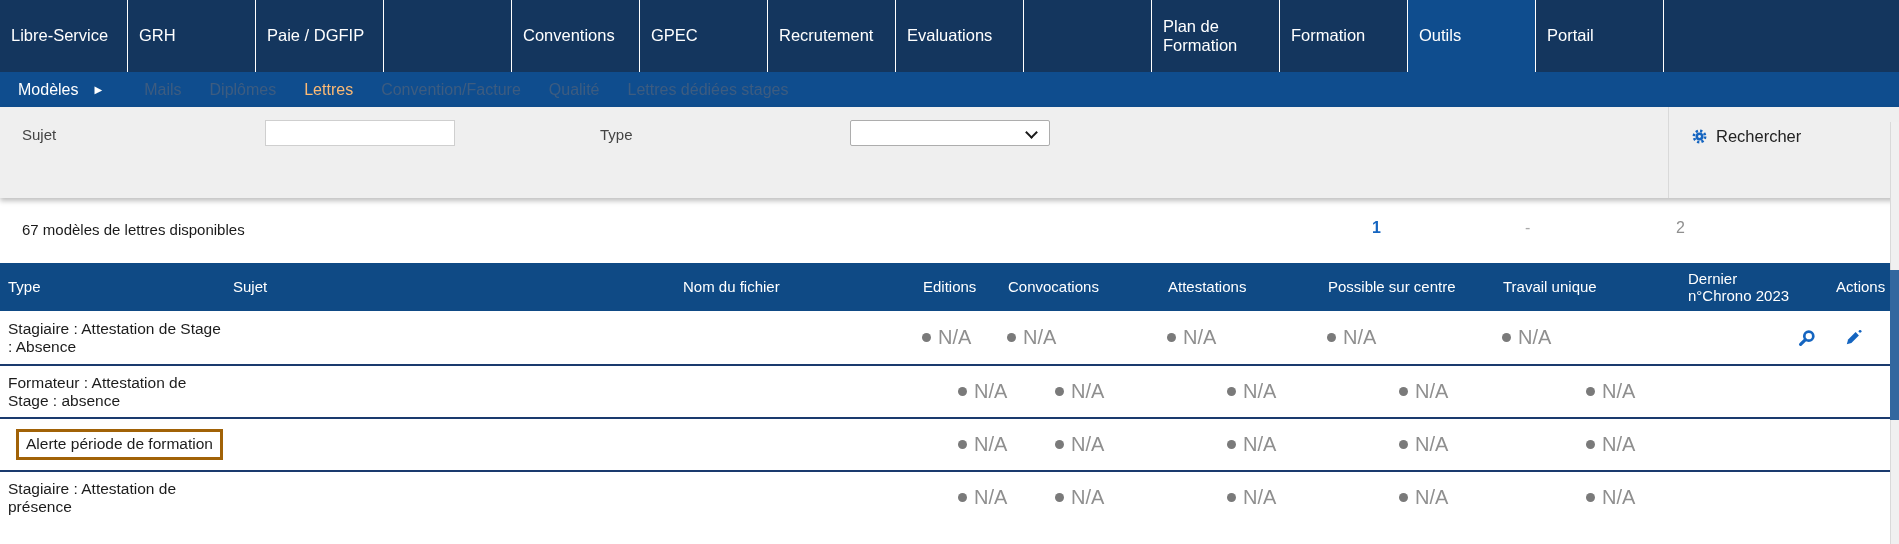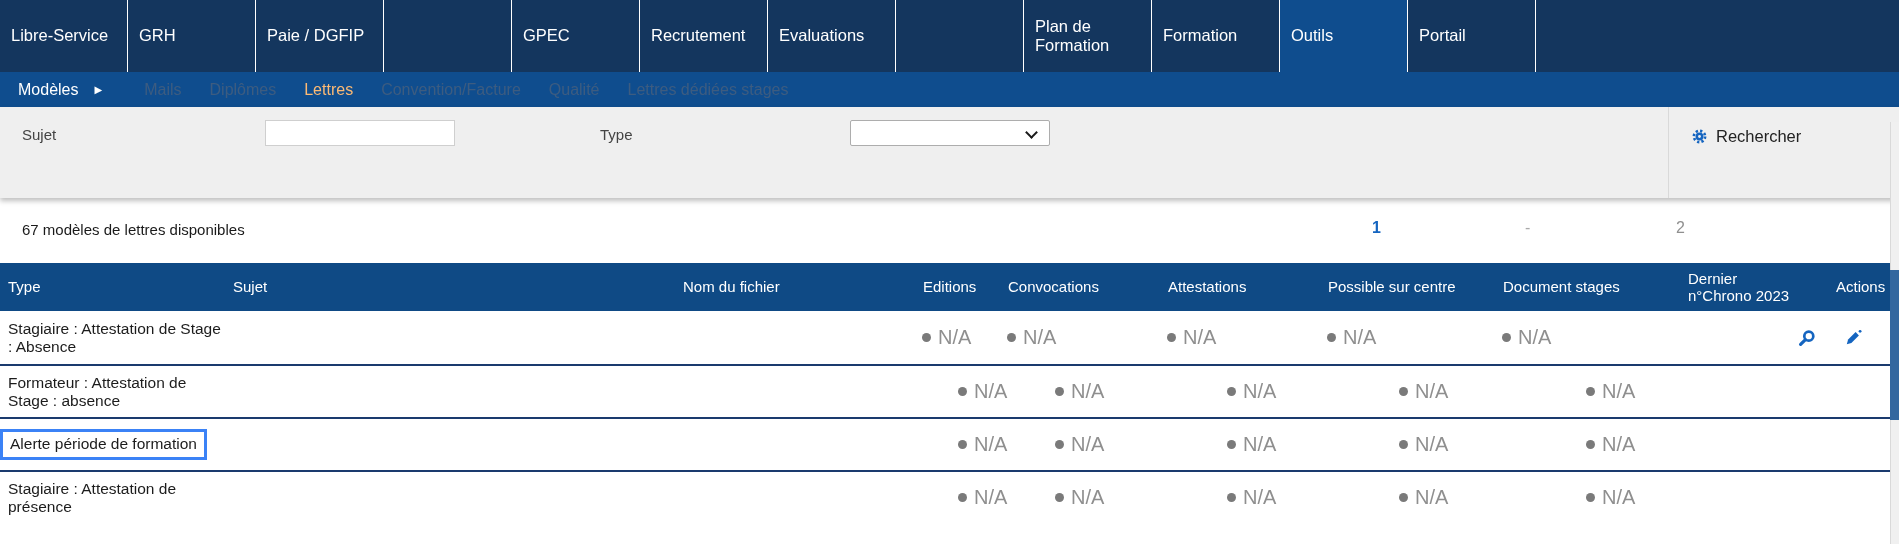--- a/index.html
+++ b/index.html
@@ -90,21 +90,21 @@
   .trow { display:flex; height:53px; align-items:center; font-size:15.5px; color:#1c1c1c; background:#fff; }
   .trow + .trow { border-top:2px solid #1a3a6e;gap:12px; }
   .cell-type { padding-left:8px; }
   .na-cell { display:flex; align-items:center; gap:7px; padding-left:7px; }
   .na-dot { width:9px; height:9px; border-radius:50%; background:#7a7a7a; flex:0 0 9px; }
   .na-txt { color:#8f8f8f; font-size:20px; }
   .actions-cell { display:flex; align-items:center; gap:28px; padding-left:8px; }
   .icon-btn { display:inline-flex; cursor:pointer; }
 
   .red-box {
-    display:inline-block; border:3px solid #3b82f6; padding:3px 7px 4px 7px; margin-left:0;
+    display:inline-block; border:3px solid #a16207; padding:3px 7px 4px 7px; margin-left:16px;
   }
   .red-box-icon {
     display:inline-flex; border:3px solid #e3181b; padding:5px 9px;
     margin:-8px 0 -8px -12px;
   }
 
   
   .scroll-track {
     position:absolute; right:0; top:122px; width:9px; height:422px;
     background:#f0f0f0; border-left:1px solid #d9d9d9; z-index:9;
@@ -119,20 +119,23 @@
       <span>Libre-Service</span>
     </div>
   <div class="tab">
       <span>GRH</span>
     </div>
   <div class="tab">
       <span>Paie / DGFIP</span>
     </div>
   <div class="tab spacer">
       <span></span>
+    </div>
+  <div class="tab">
+      <span>Conventions</span>
     </div>
   <div class="tab">
       <span>GPEC</span>
     </div>
   <div class="tab">
       <span>Recrutement</span>
     </div>
   <div class="tab">
       <span>Evaluations</span>
     </div>
@@ -194,21 +197,21 @@
 </div>
 
 <div class="thead">
   <div class="w-type">Type</div>
   <div class="w-sujet">Sujet</div>
   <div class="w-fichier">Nom du fichier</div>
   <div class="w-edit">Editions</div>
   <div class="w-convoc">Convocations</div>
   <div class="w-attest">Attestations</div>
   <div class="w-centre">Possible sur centre</div>
-  <div class="w-docuniq">Document stages</div>
+  <div class="w-docuniq">Travail unique</div>
   <div class="w-chrono">Dernier n°Chrono 2023</div>
   <div class="w-actions">Actions</div>
 </div>
 
 <div class="trow">
   <div class="w-type cell-type">Stagiaire : Attestation de Stage : Absence</div>
   <div class="w-sujet"></div>
   <div class="w-fichier"></div>
   <div class="w-edit na-cell">
       <span class="na-dot"></span>

